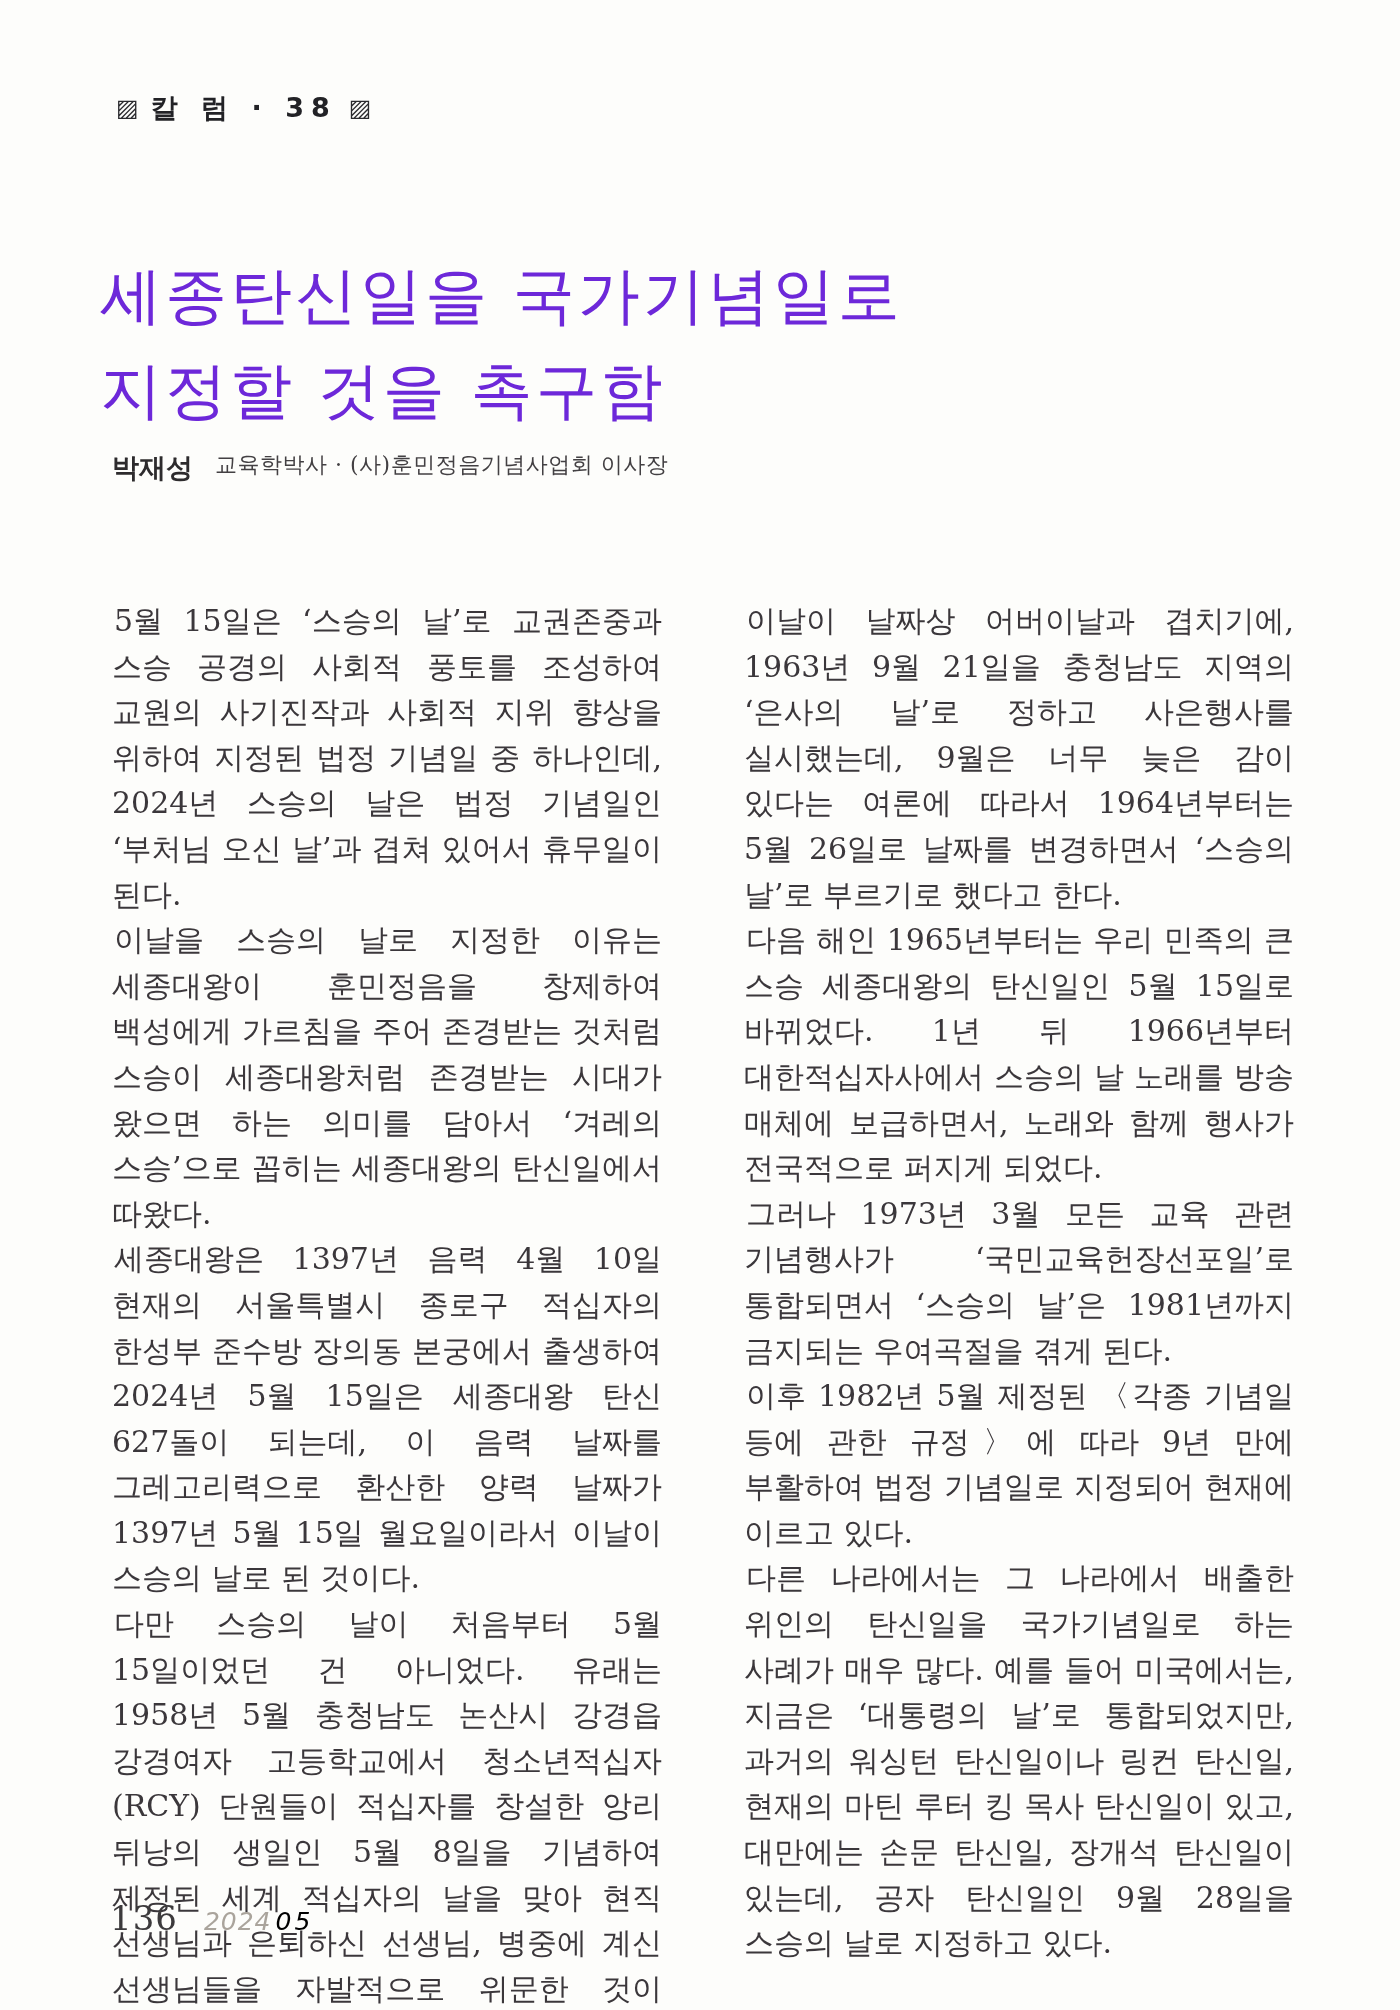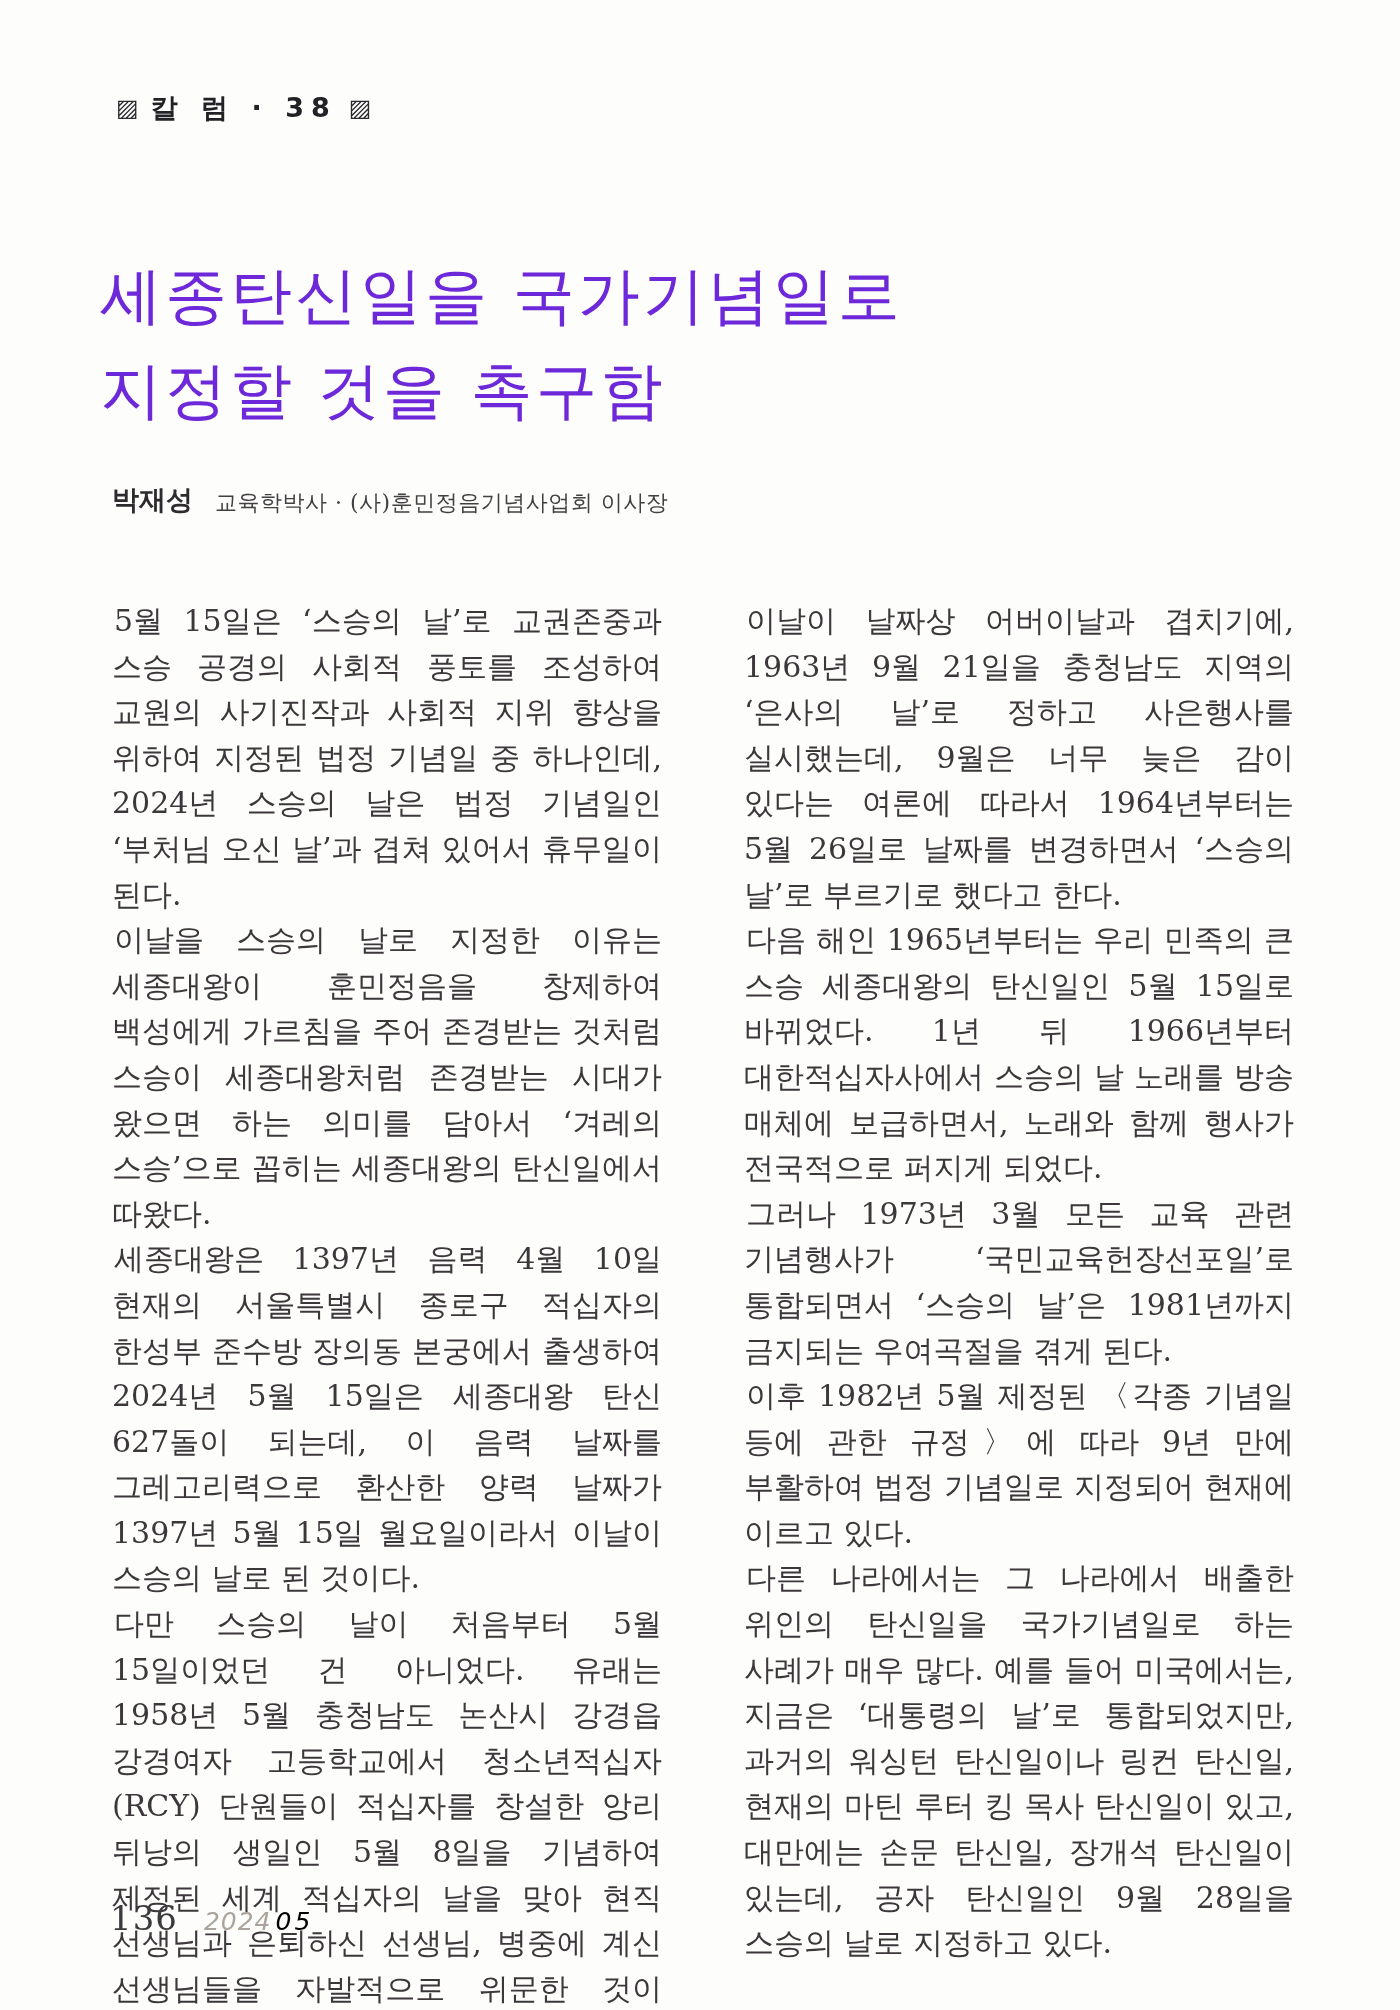--- a/index.html
+++ b/index.html
@@ -44,23 +44,22 @@
     color: #6d28d9;
     font-weight: 500;
   }
 
   
   .author {
     position: absolute;
     left: 112px;
     top: 450px;
     display: flex;
-    align-items: flex-end;
+    align-items: flex-start;
     gap: 22px;
-    margin-top: 32px;
   }
   .author-name {
     font-family: "DejaVu Sans", "Liberation Sans", sans-serif;
     font-weight: bold;
     font-size: 27px;
     color: #2d2b2d;
   }
   .author-title {
     font-size: 22px;
     color: #434043;

